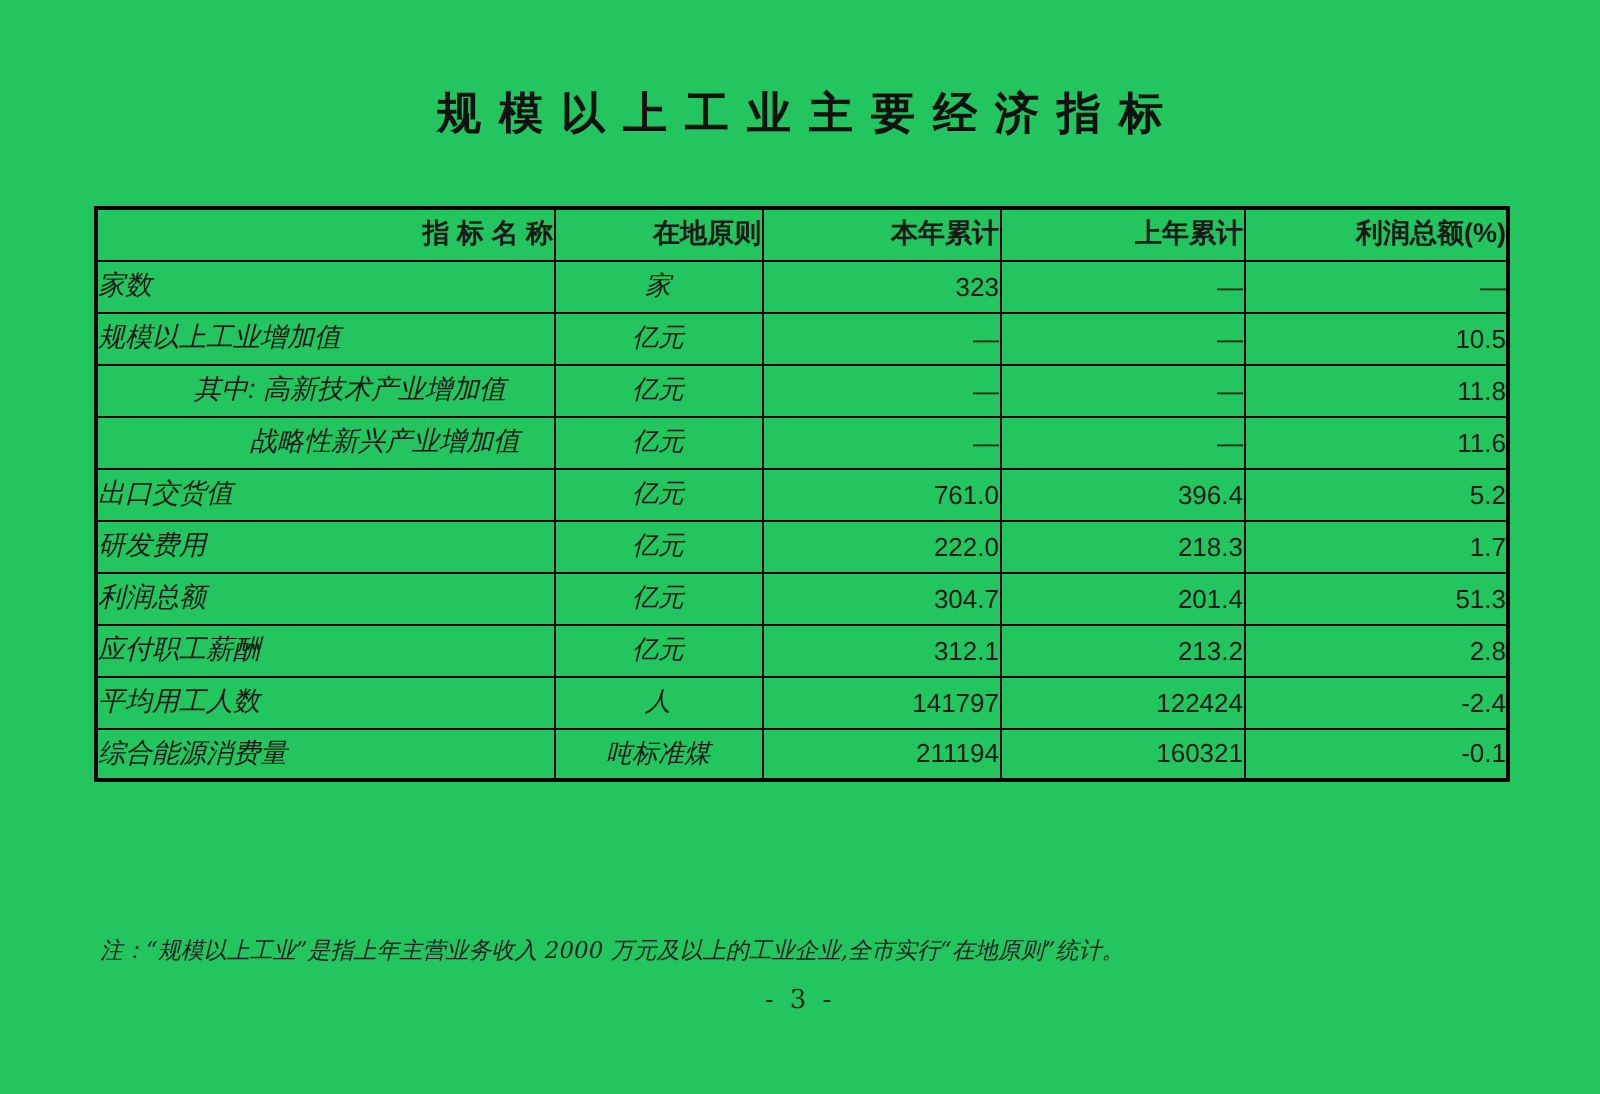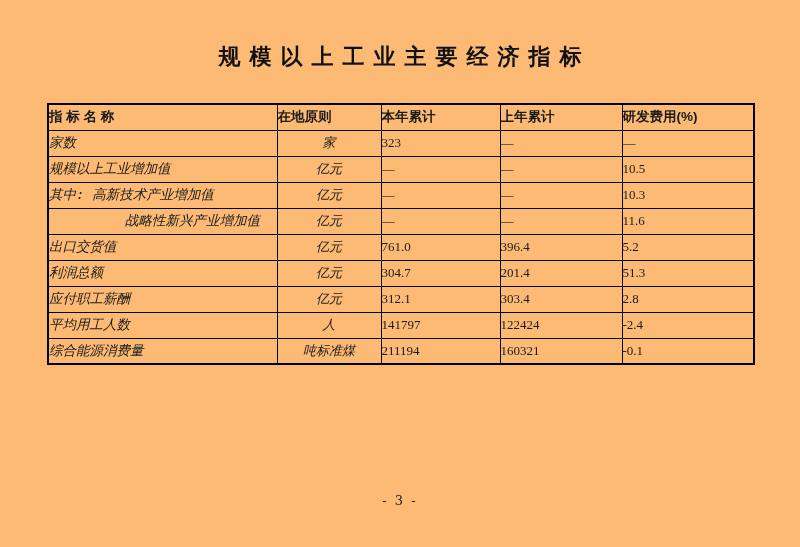--- a/index.html
+++ b/index.html
@@ -1,21 +1,21 @@
 <!DOCTYPE html>
 <html><head>
 <meta charset="utf-8">
 <style>
   * { margin: 0; padding: 0; box-sizing: border-box; }
   html, body { background: #ffffff; }
   .page {
     position: relative;
     width: 800px;
     height: 547px;
-    background: #fdba74;
+    background: #22c55e;
     color: #1a1a1a;
     overflow: hidden;
     font-family: "Liberation Sans", sans-serif;
   }
   .doc-title {
     position: absolute;
     top: 42px;
     left: 0;
     width: 100%;
     text-align: center;
@@ -42,43 +42,43 @@
     height: 26px;
     padding: 0;
     vertical-align: middle;
     overflow: hidden;
     white-space: nowrap;
   }
   table.indicators thead th {
     font-family: "Liberation Sans", sans-serif;
     font-weight: bold;
     font-size: 13.5px;
-    text-align: left;
+    text-align: right;
     border-bottom: 1px solid #000;
     margin-top: 41px;
   }
   td.c-name {
-    font-family: Liberation Mono, monospace;
+    font-family: Liberation Sans, sans-serif;
     font-style: italic;
     font-size: 13.5px;
     text-align: left;
     padding-left: 8px;
   }
-  td.c-name.ind1 { }
+  td.c-name.ind1 { padding-left: 48px; }
   td.c-name.ind2 { padding-left: 76px; }
   td.c-unit {
     font-family: "DejaVu Serif", serif;
     font-style: italic;
     font-size: 13px;
     text-align: center;
   }
   td.c-num {
-    font-family: Liberation Serif, serif;
+    font-family: Liberation Sans, sans-serif;
     font-size: 13px;
-    text-align: left;
+    text-align: right;
   }
   .footnote {
     position: absolute;
     left: 50px;
     top: 468px;
     width: 706px;
     font-family: "DejaVu Serif", serif;
     font-style: italic;
     font-size: 11.5px;
     color: #222;
@@ -110,21 +110,21 @@
       <col style="width:119px">
       <col style="width:122px">
       <col style="width:132px">
     </colgroup>
     <thead>
       <tr>
         <th>指 标 名 称</th>
         <th>在地原则</th>
         <th>本年累计</th>
         <th>上年累计</th>
-        <th>研发费用(%)</th>
+        <th>利润总额(%)</th>
       </tr>
     </thead>
     <tbody>
       <tr>
         <td class="c-name">家数</td>
         <td class="c-unit">家</td>
         <td class="c-num">323</td>
         <td class="c-num">—</td>
         <td class="c-num">—</td>
       </tr>
@@ -133,63 +133,71 @@
         <td class="c-unit">亿元</td>
         <td class="c-num">—</td>
         <td class="c-num">—</td>
         <td class="c-num">10.5</td>
       </tr>
       <tr>
         <td class="c-name ind1">其中: 高新技术产业增加值</td>
         <td class="c-unit">亿元</td>
         <td class="c-num">—</td>
         <td class="c-num">—</td>
-        <td class="c-num">10.3</td>
+        <td class="c-num">11.8</td>
       </tr>
       <tr>
         <td class="c-name ind2">战略性新兴产业增加值</td>
         <td class="c-unit">亿元</td>
         <td class="c-num">—</td>
         <td class="c-num">—</td>
         <td class="c-num">11.6</td>
       </tr>
       <tr>
         <td class="c-name">出口交货值</td>
         <td class="c-unit">亿元</td>
         <td class="c-num">761.0</td>
         <td class="c-num">396.4</td>
         <td class="c-num">5.2</td>
       </tr>
       <tr>
+        <td class="c-name">研发费用</td>
+        <td class="c-unit">亿元</td>
+        <td class="c-num">222.0</td>
+        <td class="c-num">218.3</td>
+        <td class="c-num">1.7</td>
+      </tr>
+      <tr>
         <td class="c-name">利润总额</td>
         <td class="c-unit">亿元</td>
         <td class="c-num">304.7</td>
         <td class="c-num">201.4</td>
         <td class="c-num">51.3</td>
       </tr>
       <tr>
         <td class="c-name">应付职工薪酬</td>
         <td class="c-unit">亿元</td>
         <td class="c-num">312.1</td>
-        <td class="c-num">303.4</td>
+        <td class="c-num">213.2</td>
         <td class="c-num">2.8</td>
       </tr>
       <tr>
         <td class="c-name">平均用工人数</td>
         <td class="c-unit">人</td>
         <td class="c-num">141797</td>
         <td class="c-num">122424</td>
         <td class="c-num">-2.4</td>
       </tr>
       <tr>
         <td class="c-name">综合能源消费量</td>
         <td class="c-unit">吨标准煤</td>
         <td class="c-num">211194</td>
         <td class="c-num">160321</td>
         <td class="c-num">-0.1</td>
       </tr>
     </tbody>
   </table>
 
+  <div class="footnote">注：“规模以上工业”是指上年主营业务收入 2000 万元及以上的工业企业,全市实行“在地原则”统计。</div>
 
   <div class="page-number">- 3 -</div>
 
 </div>
 
 </body></html>

